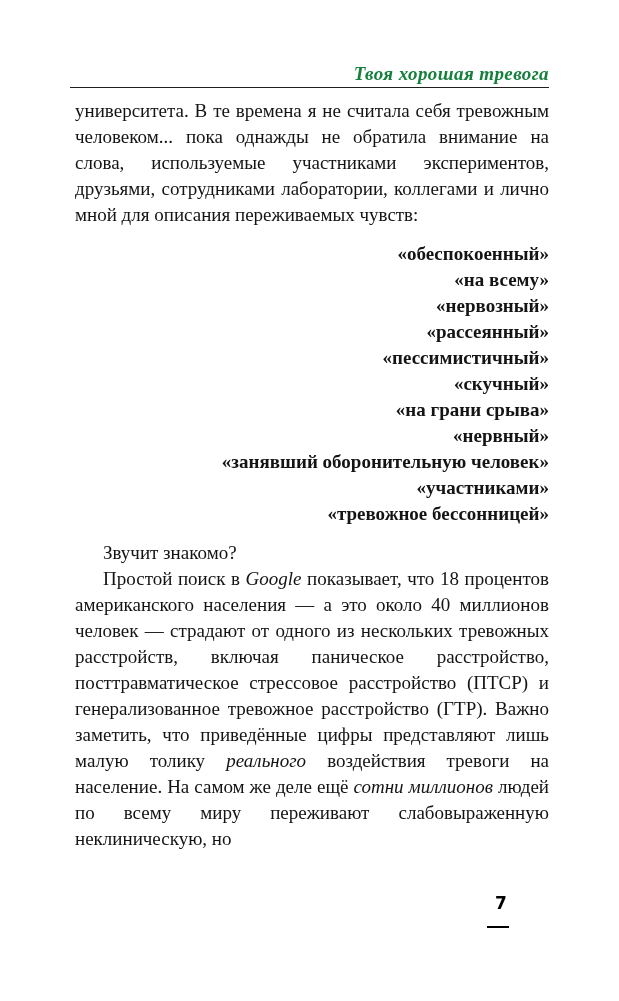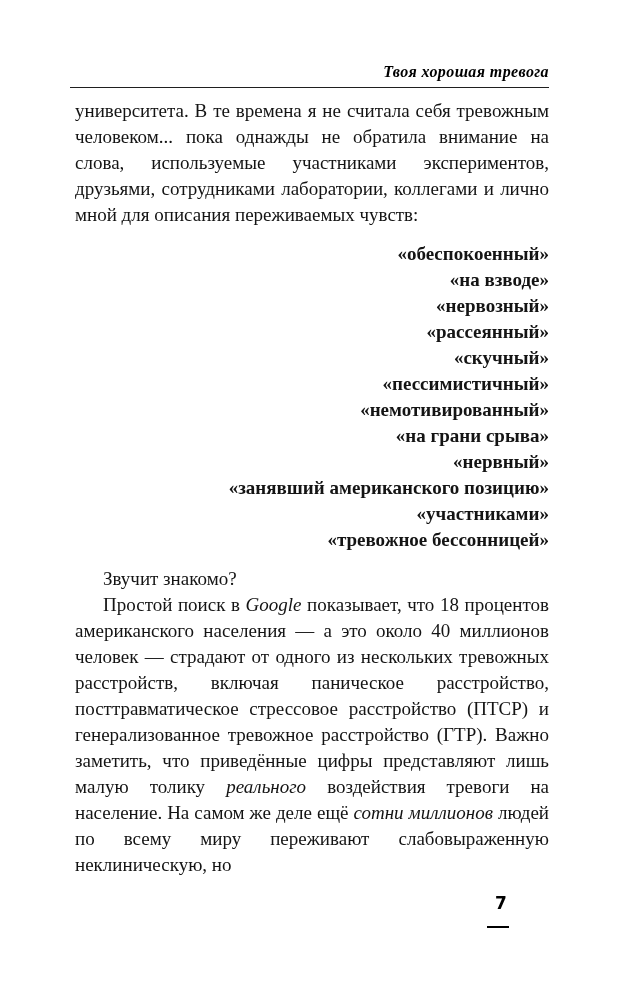--- a/index.html
+++ b/index.html
@@ -15,25 +15,25 @@
     font-family: "Liberation Serif", serif;
     color: #141414;
     overflow: hidden;
   }
   .running-head {
     position: absolute;
     top: 63px;
     left: 70px;
     right: 70px;
     text-align: right;
-    font-size: 16px;
+    font-size: 19px;
     font-weight: bold;
     font-style: italic;
     letter-spacing: 0.4px;
-    color: #000000;
+    color: #15803d;
     font-family: Liberation Serif, serif;
   }
   .header-rule {
     position: absolute;
     top: 87px;
     left: 70px;
     right: 70px;
     height: 1px;
     background: #1f1f1f;
   }
@@ -94,29 +94,28 @@
   <div class="running-head">Твоя хорошая тревога</div>
 
   <div class="header-rule"></div>
 
   <main class="body-text">
 
     <p class="para">университета. В те времена я не считала себя тревожным человеком... пока однажды не обратила внимание на слова, используемые участниками экспериментов, друзьями, сотрудниками лаборатории, коллегами и лично мной для описания переживаемых чувств:</p>
 
     <div class="word-list">
       <div class="list-item">«обеспокоенный»</div>
-      <div class="list-item">«на взводе»</div>
+      <div class="list-item">«на всему»</div>
       <div class="list-item">«нервозный»</div>
       <div class="list-item">«рассеянный»</div>
+      <div class="list-item">«пессимистичный»</div>
       <div class="list-item">«скучный»</div>
-      <div class="list-item">«пессимистичный»</div>
-      <div class="list-item">«немотивированный»</div>
       <div class="list-item">«на грани срыва»</div>
       <div class="list-item">«нервный»</div>
-      <div class="list-item">«занявший американского позицию»</div>
+      <div class="list-item">«занявший оборонительную человек»</div>
       <div class="list-item">«участниками»</div>
       <div class="list-item">«тревожное бессонницей»</div>
     </div>
 
     <p class="para indent gap-above">Звучит знакомо?</p>
 
     <p class="para indent"><span>Простой поиск в </span><span class="it">Google</span><span> показывает, что 18 процентов американского населения — а это около 40 миллионов человек — страдают от одного из нескольких тревожных расстройств, включая паническое расстройство, посттравматическое стрессовое расстройство (ПТСР) и генерализованное тревожное расстройство (ГТР). Важно заметить, что приведённые цифры представляют лишь малую толику </span><span class="it">реального</span><span> воздействия тревоги на население. На самом же деле ещё </span><span class="it">сотни миллионов</span><span> людей по всему миру переживают слабовыраженную неклиническую, но</span></p>
 
   </main>
 

